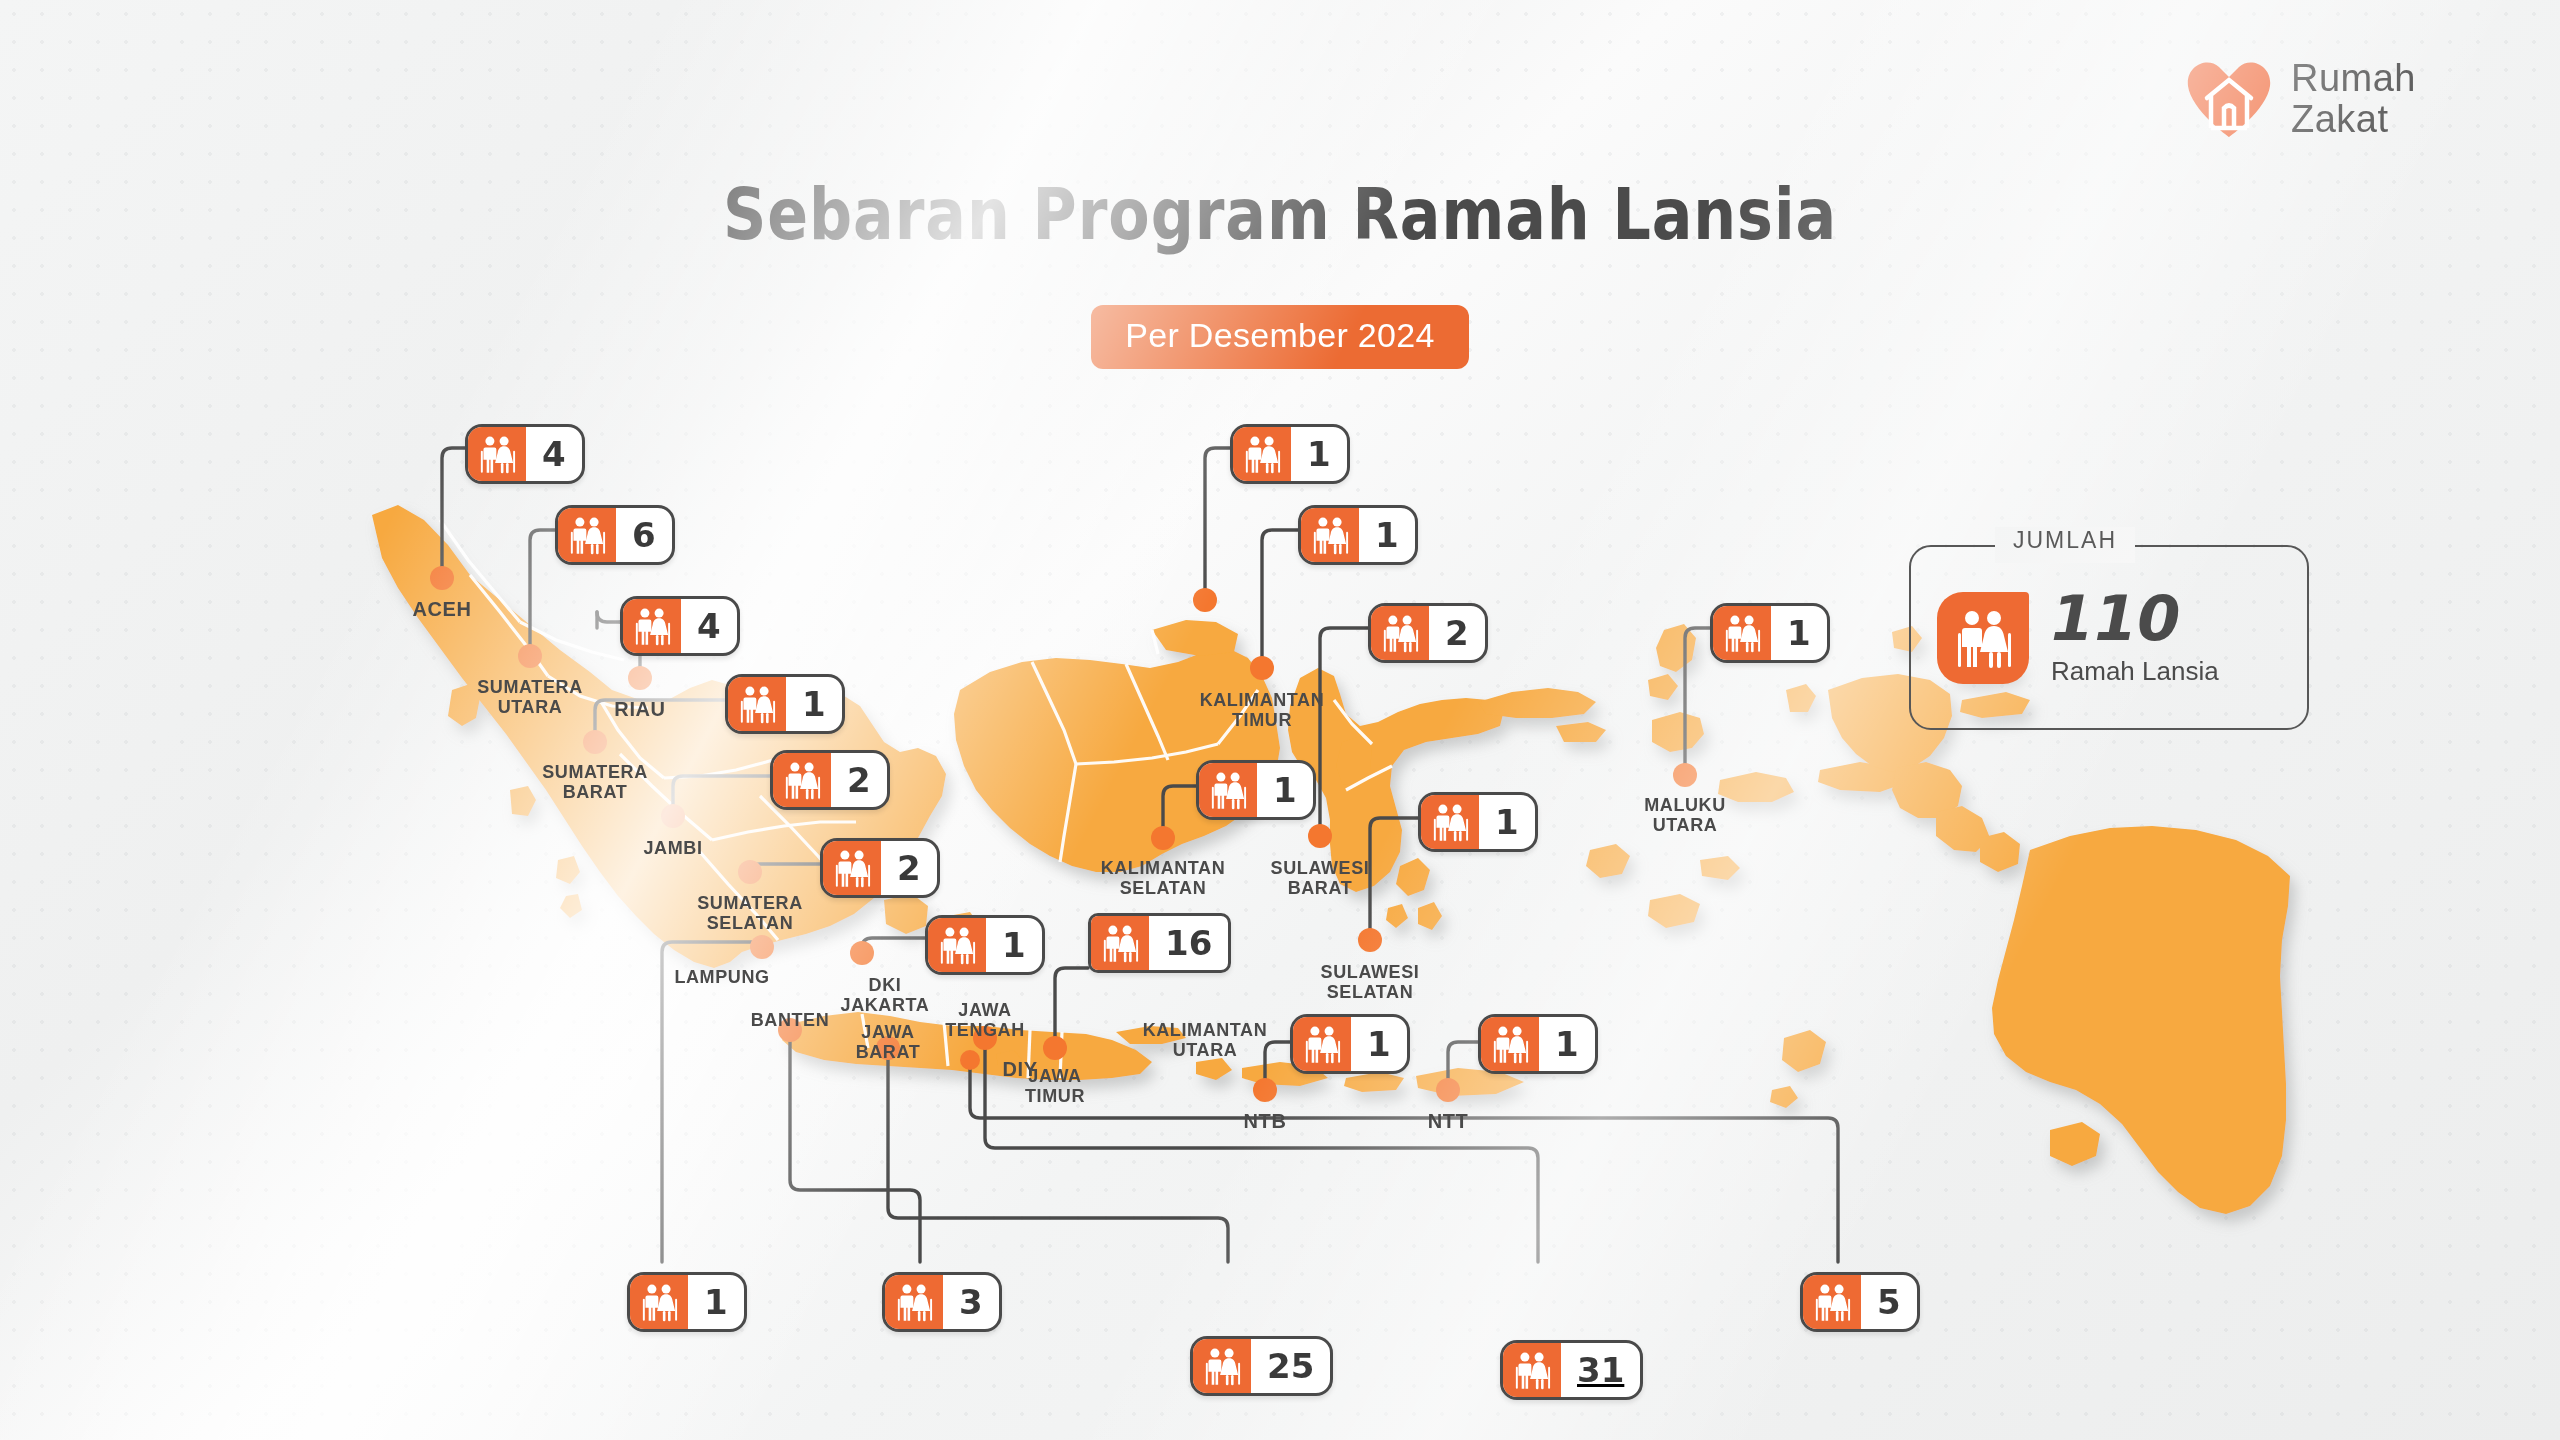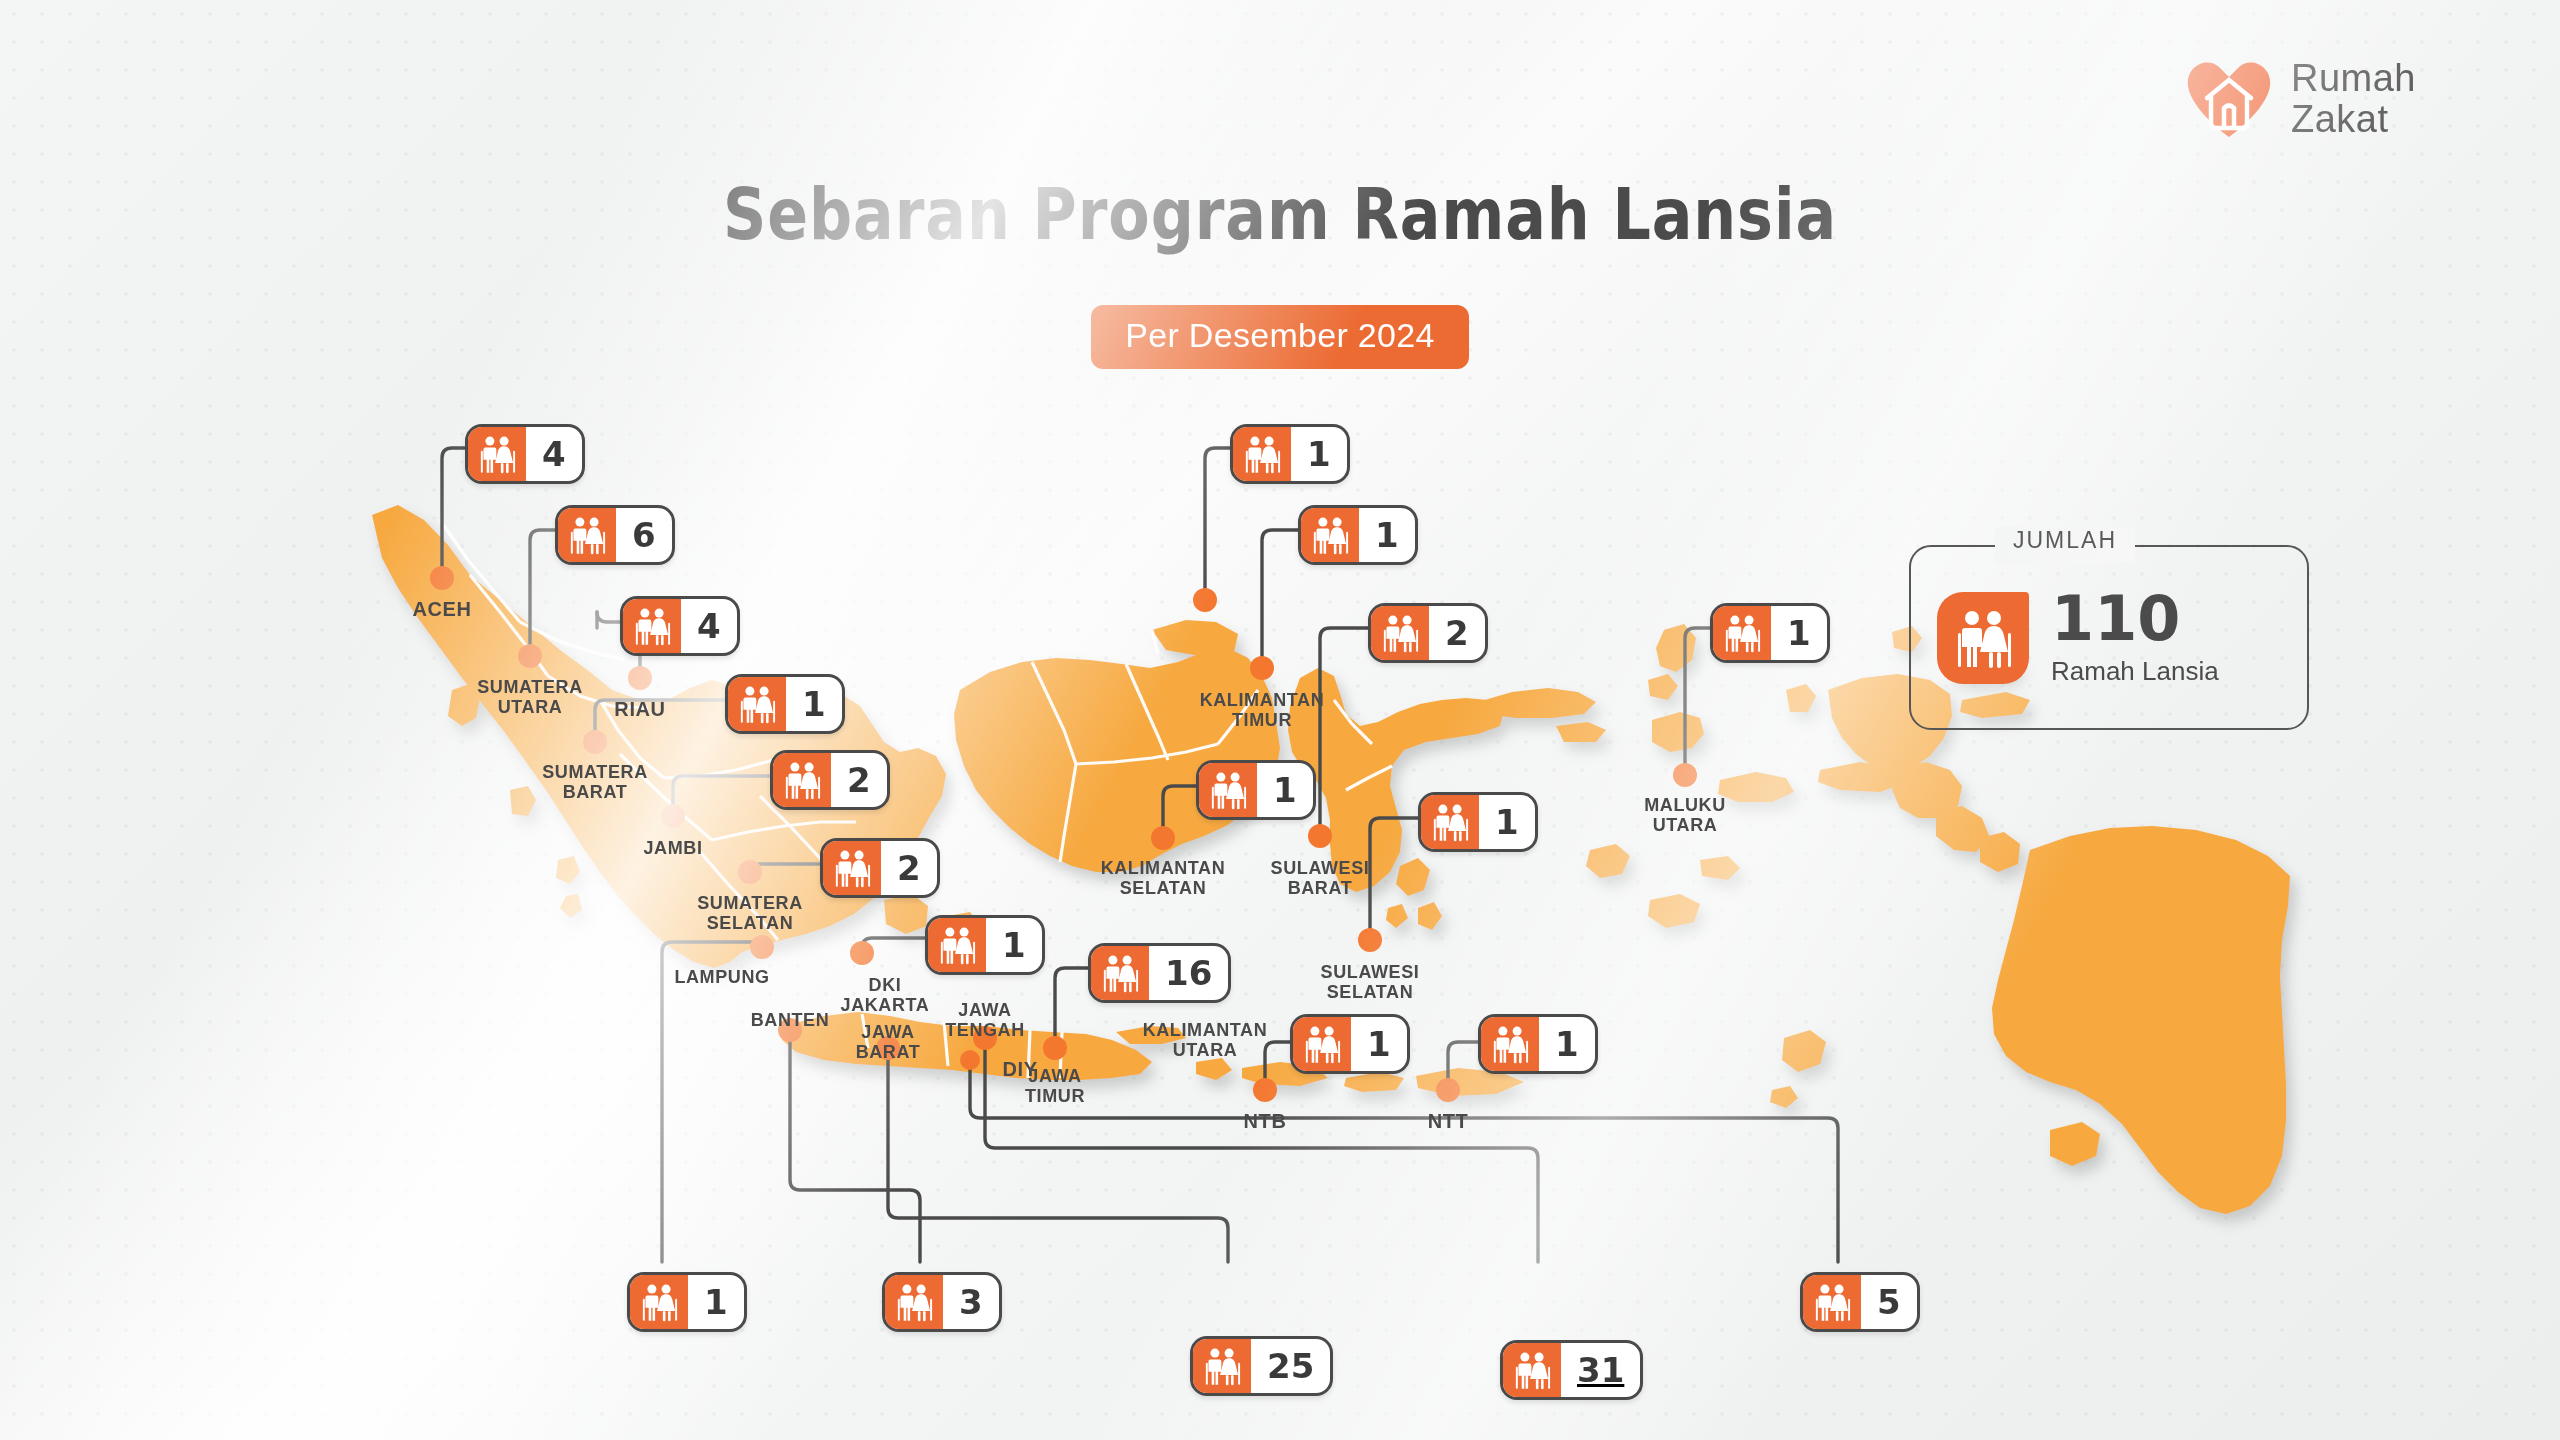--- a/index.html
+++ b/index.html
@@ -103,21 +103,21 @@
   }
   #summary-label{
     position:relative; font-size:23px; color:#5a5a5a; letter-spacing:2px;
   }
   #summary-tile{
     width:92px; height:92px; background:#ee6a33;
     border-radius:26px 4px 26px 26px;
     display:flex; align-items:center; justify-content:center;
     flex:0 0 92px;
   }
-  #summary-total{ font-size:62px; font-weight:700; color:#4b4b4b; line-height:1; font-family:"DejaVu Sans","Liberation Sans",sans-serif;}
+  #summary-total{ font-size:62px; font-weight:700; color:#4b4b4b; line-height:1; font-family:"DejaVu Sans","Liberation Sans",sans-serif;font-style:italic;}
   #summary-caption{ font-size:26px; color:#4b4b4b; margin-top:6px; }
 </style>
 </head>
 <body>
 
 <div id="bg-base"></div>
 <div id="bg-dots"></div>
 
 <svg id="map" viewBox="0 0 2560 1440">
   <defs>
@@ -570,21 +570,21 @@
     <path d="M42,19 c6,0 9,4 10,10 l4,16 h-28 l4,-16 c1,-6 4,-10 10,-10 z"></path>
     <rect x="37" y="45" width="4" height="16" rx="2"></rect>
     <rect x="45" y="45" width="4" height="16" rx="2"></rect>
     <rect x="56" y="26" width="3" height="34" rx="1.5"></rect>
   </g>
         </svg>
       </div>
       <div class="num">5</div>
     </div>
     <div class="plabel small" style="left: 1020px; top: 1058px;">DIY</div>
-    <div class="pill wide" style="left: 1088px; top: 943px;">
+    <div class="pill wide" style="left: 1088px; top: 913px; border-radius: 10px;">
       <div class="tile">
         <svg width="40" height="40" viewBox="0 0 62 62">
   <g fill="#fff">
     <circle cx="20" cy="11" r="7"></circle>
     <path d="M13,21 h14 a3,3 0 0 1 3,3 v16 h-5 v20 h-4 v-20 h-2 v20 h-4 v-20 h-5 v-16 a3,3 0 0 1 3,-3 z"></path>
     <rect x="6" y="26" width="3" height="34" rx="1.5"></rect>
     <circle cx="42" cy="11" r="7"></circle>
     <path d="M42,19 c6,0 9,4 10,10 l4,16 h-28 l4,-16 c1,-6 4,-10 10,-10 z"></path>
     <rect x="37" y="45" width="4" height="16" rx="2"></rect>
     <rect x="45" y="45" width="4" height="16" rx="2"></rect>

